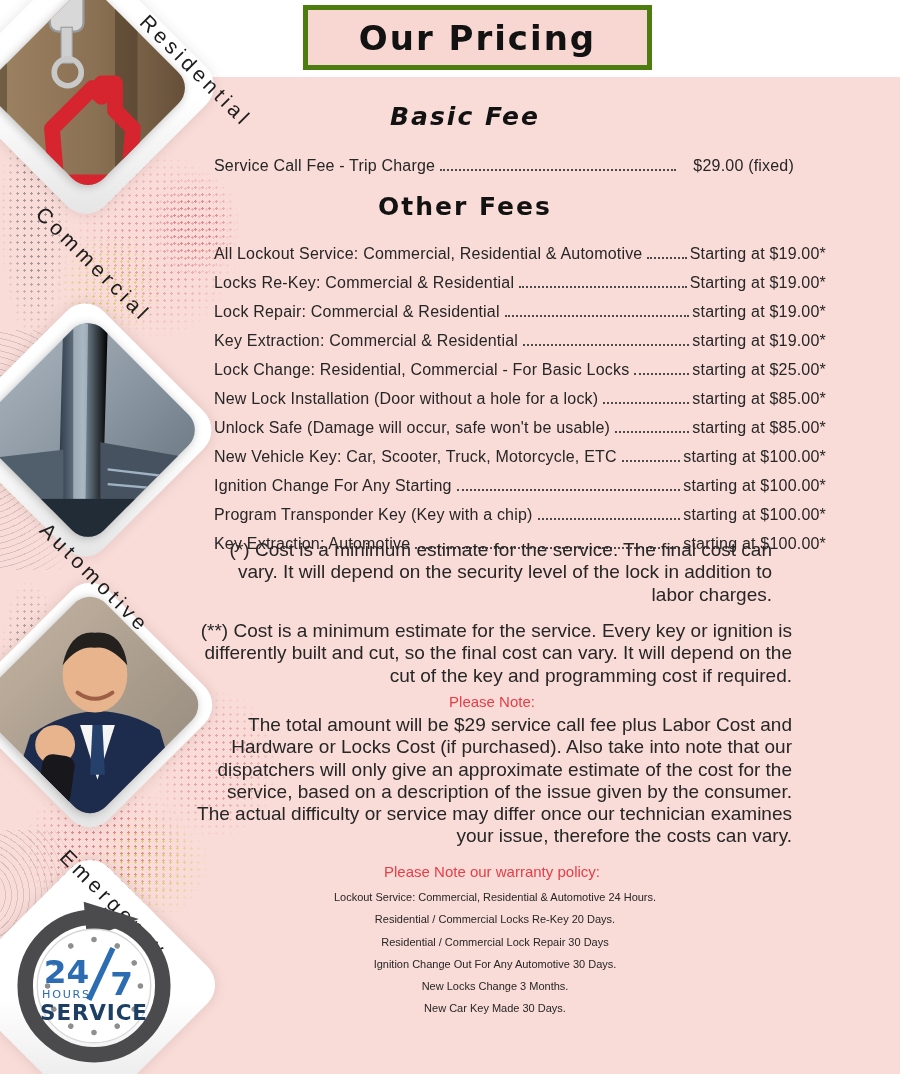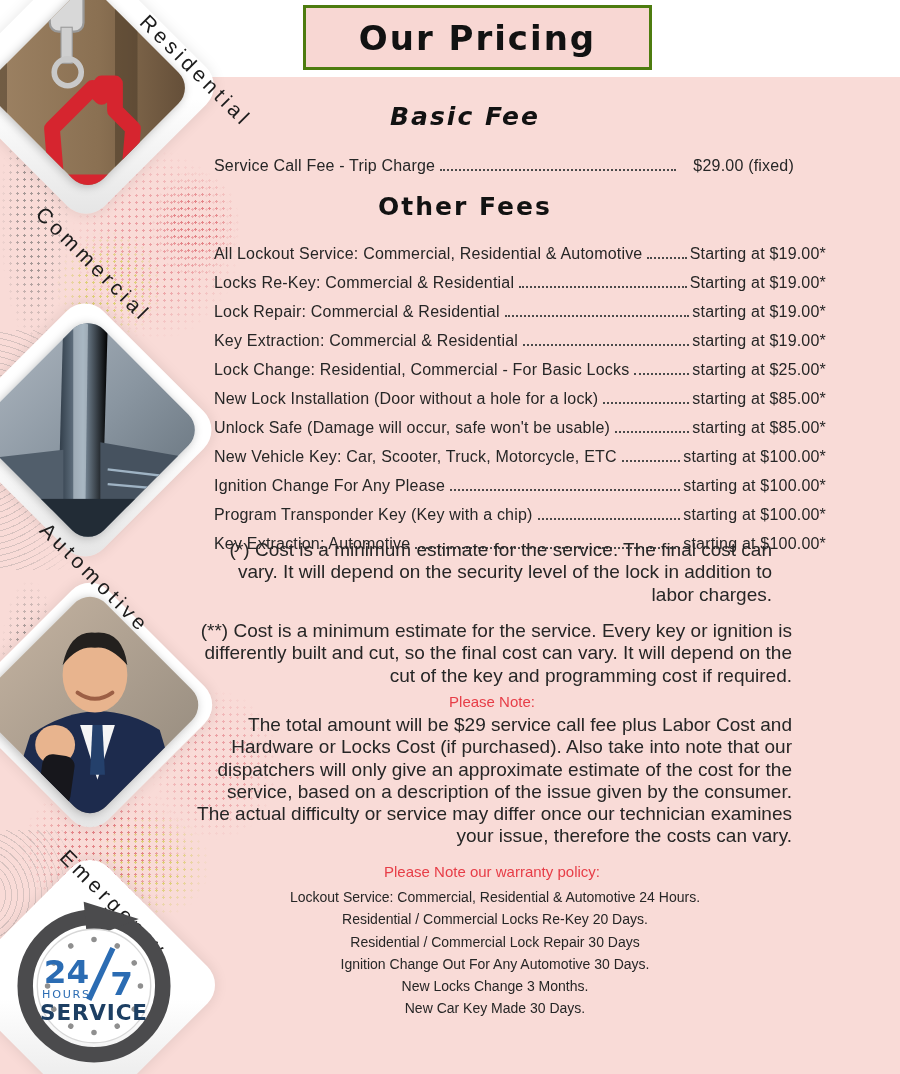--- a/index.html
+++ b/index.html
@@ -45,21 +45,21 @@
   .arcs{position:absolute;background:repeating-radial-gradient(circle at -30% 50%,
     transparent 0 5px, rgba(130,130,130,.28) 5px 6px);
     -webkit-mask-image:linear-gradient(90deg,#000 40%,transparent);
     mask-image:linear-gradient(90deg,#000 40%,transparent);}
 
   .badge{position:absolute;left:8px;top:900px;width:172px;height:172px;}
   .badge svg{width:100%;height:100%;display:block;}
 
   
   .title-box{position:absolute;left:303px;top:5px;width:349px;height:65px;
-    background:#f8d7d3;border:3px solid #4d7c0f;box-sizing:border-box;
+    background:#f8d7d3;border:5px solid #4d7c0f;box-sizing:border-box;
     display:flex;align-items:center;justify-content:center;}
   .title-box h1{margin:0;font-family:"DejaVu Sans",sans-serif;font-size:34px;
     font-weight:800;letter-spacing:2px;color:#121212;}
 
   .sec-head{position:absolute;left:215px;width:500px;text-align:center;
     font-family:"DejaVu Sans",sans-serif;font-weight:800;font-size:25px;
     letter-spacing:2px;color:#121212;}
   .h-basic{top:102px;font-style:italic;}
   .h-other{top:192px;}
 
@@ -76,21 +76,21 @@
   .note{position:absolute;left:192px;width:600px;text-align:right;
     font-size:19px;line-height:22.3px;color:#262626;}
   .n1{top:539px;left:212px;width:560px;}
   .n2{top:589px;margin-top:31px;}
   .red-head{position:absolute;left:192px;width:600px;text-align:center;
     font-size:15px;color:#e73d47;}
   .rh1{top:693px;}
   .rh2{top:863px;}
   .para{top:714px;}
   .warranty{position:absolute;left:150px;top:886px;width:690px;text-align:center;
-    font-size:14px;line-height:22.3px;color:#262626;}
+    font-size:11px;line-height:22.3px;color:#262626;}
 </style>
 </head>
 <body>
 
 <div class="page">
   <div class="pink-body"></div>
 
   <div class="dots dg" style="left:0;top:85px;width:70px;height:260px;"></div>
   <div class="dots dp" style="left:70px;top:150px;width:170px;height:190px;"></div>
   <div class="dots dy" style="left:55px;top:230px;width:110px;height:110px;"></div>
@@ -261,21 +261,21 @@
       <span class="fee-label">Unlock Safe (Damage will occur, safe won't be usable)</span>
       <span class="leader"></span>
       <span class="fee-price">starting at $85.00*</span>
     </div>
       <div class="fee-row">
       <span class="fee-label">New Vehicle Key: Car, Scooter, Truck, Motorcycle, ETC</span>
       <span class="leader"></span>
       <span class="fee-price">starting at $100.00*</span>
     </div>
       <div class="fee-row">
-      <span class="fee-label">Ignition Change For Any Please</span>
+      <span class="fee-label">Ignition Change For Any Starting</span>
       <span class="leader"></span>
       <span class="fee-price">starting at $100.00*</span>
     </div>
       <div class="fee-row">
       <span class="fee-label">Program Transponder Key (Key with a chip)</span>
       <span class="leader"></span>
       <span class="fee-price">starting at $100.00*</span>
     </div>
       <div class="fee-row">
       <span class="fee-label">Key Extraction: Automotive</span>

